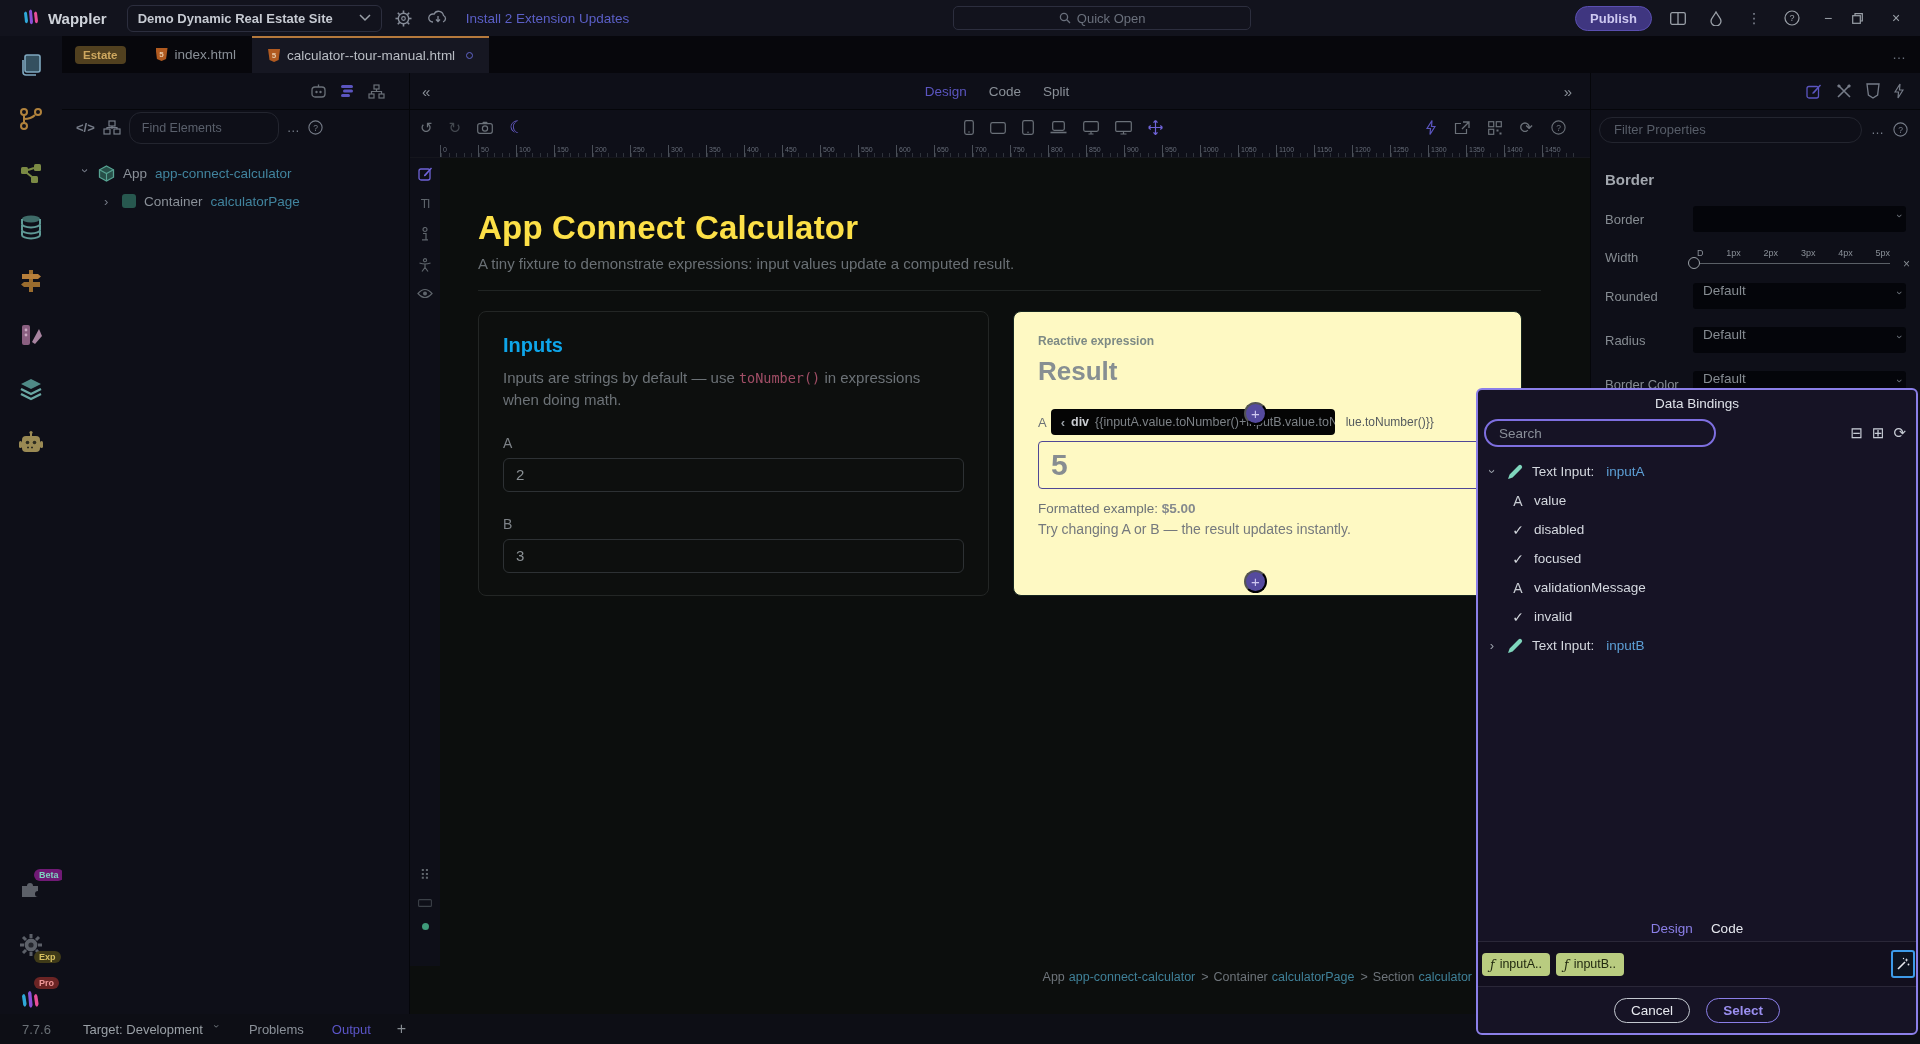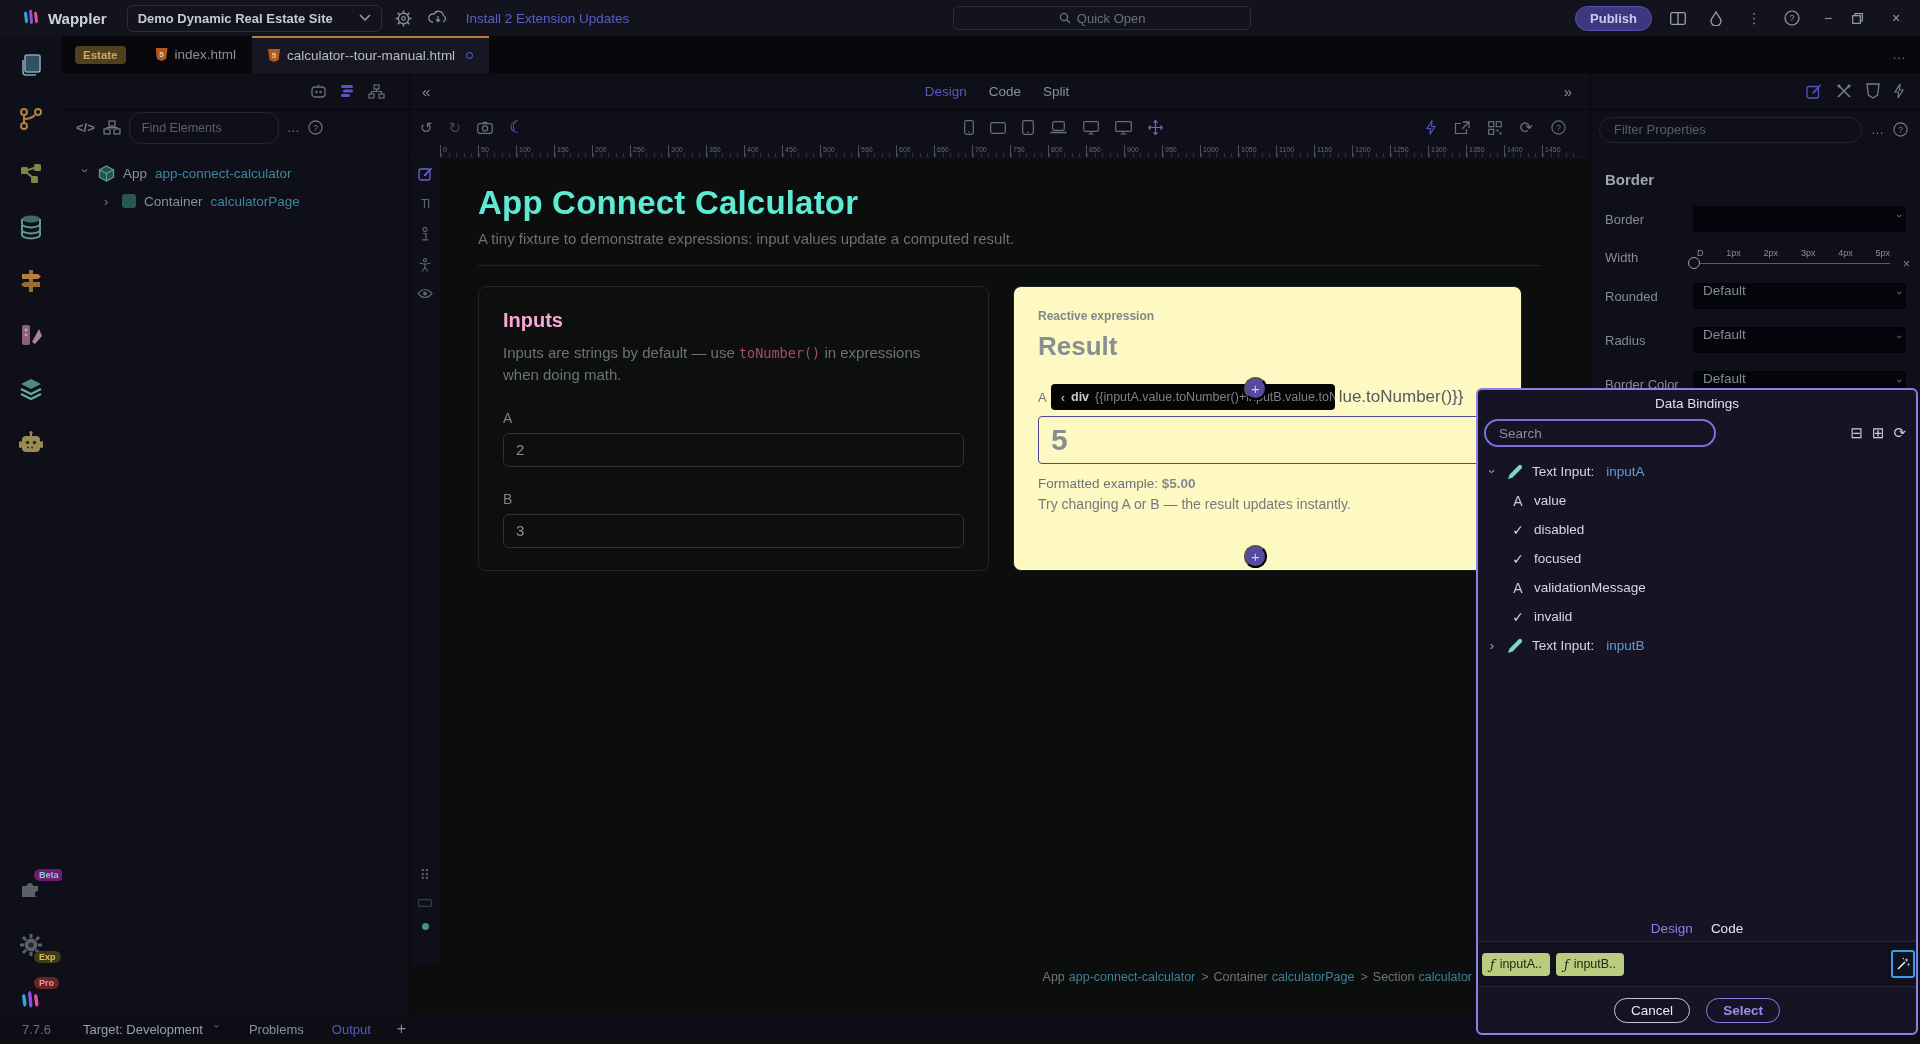--- a/index.html
+++ b/index.html
@@ -94,43 +94,43 @@
 
   .canvas-row { display:flex; height:830px; }
   .canvas-tools { flex:0 0 30px; background:#0e0f18; display:flex; flex-direction:column; align-items:center;
     padding-top:8px; gap:16px; position:relative; }
   .ct-ico { color:#5f656c; font-size:13px; }
   .ct-ico.active { color:#6f63d8; }
   .ct-bottom { position:absolute; bottom:58px; display:flex; flex-direction:column; align-items:center; gap:16px; }
   .green-dot { width:7px; height:7px; border-radius:50%; background:#3f9a7a; }
 
   .canvas { flex:1; background:#0c0e0d; padding:26px 0 0 38px; position:relative; }
-  .page-h1 { color:#5eead4; font-size:33px; font-weight:bold; letter-spacing:0.2px; }
+  .page-h1 { color:#fde047; font-size:33px; font-weight:bold; letter-spacing:0.2px;margin-top:25px; }
   .page-sub { color:#6a7075; font-size:15px; margin-top:8px; }
   .canvas-hr { border:none; border-top:1px solid #202423; margin:18px 49px 0 0; }
   .cards { display:flex; gap:24px; margin-top:20px; margin-right:49px; }
   .card { border-radius:8px; min-height:281px; }
   .card-inputs { flex:0 0 511px; border:1px solid #232625; background:#0d0f0e; padding:22px 24px; }
-  .card-title { color:#f9a8d4; font-size:20px; font-weight:bold; }
+  .card-title { color:#0ea5e9; font-size:20px; font-weight:bold; }
   .card-desc { color:#6c7277; font-size:15px; line-height:1.45; margin-top:10px; width:92%; }
   .code-pink { font-family:"DejaVu Sans Mono", monospace; color:#a14e66; font-size:13.5px; }
   .fld-label { color:#7d8287; font-size:14px; margin-top:24px; }
   .fld-input { display:block; width:100%; height:34px; margin-top:7px; background:transparent;
     border:1px solid #2d3134; border-radius:6px; color:#8a9094; font-size:15px; padding:0 12px; outline:none; }
   .card-result { flex:0 0 509px; background:#fef9c3; border:1px solid #16251f; padding:22px 24px; position:relative; }
   .result-badge { color:#7d8a85; font-size:12px; font-weight:bold; }
   .result-title { color:#878f92; font-size:26px; font-weight:bold; margin-top:8px; }
   .expr-line { margin-top:22px; height:26px; position:relative; display:flex; align-items:center; }
   .expr-prefix { color:#6c7277; font-size:13px; margin-right:4px; }
   .expr-pill { width:284px; height:26px; background:#050505; border-radius:4px; display:flex; align-items:center;
     gap:6px; padding:0 10px; overflow:hidden; white-space:nowrap; }
   .expr-back { color:#9aa0a6; font-size:13px; font-weight:bold; }
   .expr-tag { color:#c9ccd1; font-size:12.5px; font-weight:bold; }
   .expr-code { color:#7d8287; font-size:12.5px; }
-  .expr-tail { color:#555b5f; font-size:17px; margin-left:4px; }
+  .expr-tail { color:#555b5f; font-size:12px; margin-left:11px; }
   .plus-btn { position:absolute; width:23px; height:23px; border-radius:50%; background:#554a9e;
     color:#cfc8f0; font-size:15px; display:flex; align-items:center; justify-content:center; z-index:5; }
   .plus-1 { left:230px; top:90px; }
   .plus-2 { left:230px; top:258px; }
   .result-box { margin-top:6px; height:48px; border:1px solid #4f4796; border-radius:4px;
     display:flex; align-items:center; padding:0 12px; color:#878d91; font-size:30px; font-weight:bold;
     width:calc(100% + 22px); }
   .formatted { margin-top:12px; color:#6c7277; font-size:13.5px; }
   .formatted b { color:#84898d; }
   .hint { margin-top:5px; color:#75797d; font-size:14px; }

